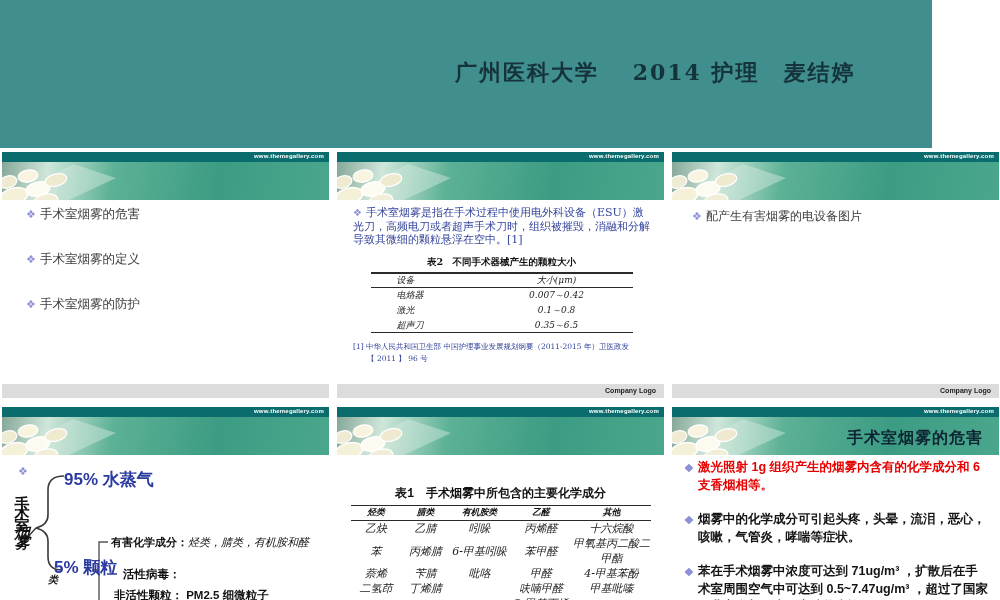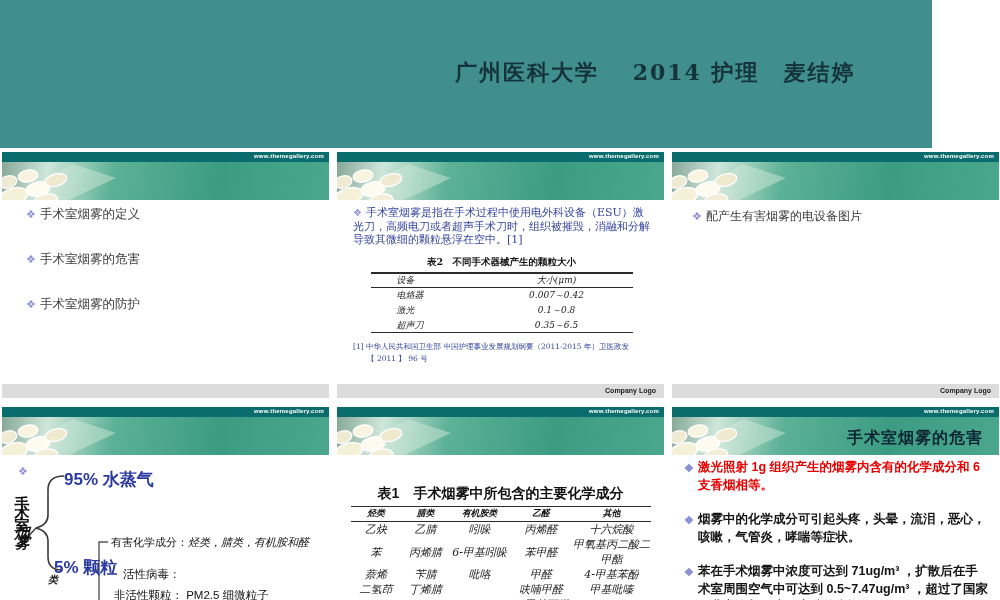--- a/index.html
+++ b/index.html
@@ -51,21 +51,21 @@
 
   
   .s4c { position:relative; height:184px; }
   .s4-mark { position:absolute; left:16px; top:10px; color:#8b8fd6; font-size:11px; }
   .s4-vert { position:absolute; left:10px; top:28px; writing-mode:vertical-rl; text-orientation:upright;
              font-size:15px; font-weight:bold; color:#111; letter-spacing:10px; height:150px; }
   .s4-vert .it { font-style:italic; }
   .s4-class { position:absolute; left:46px; top:118px; font-size:10px; font-style:italic; font-weight:bold; color:#222; }
   .s4-b { position:absolute; font-size:17px; font-weight:bold; color:#2b3aa0; white-space:nowrap; }
   .s4-sub { position:absolute; font-size:11px; color:#111; white-space:nowrap; }
-  .s4-sub b { font-weight:normal; }
+  .s4-sub b { font-weight:bold; }
   .s4-sub .val { font-style:italic; font-weight:normal; }
   .s4-svg { position:absolute; left:0; top:0; }
 
   
   .s5c { padding-top:30px; }
   .t1block { width:300px; margin:0 auto; }
   .t1 thead tr { border-top:1.5px solid #2a2a2a; border-bottom:1px solid #2a2a2a; }
   .t1 th { font-size:8.8px; font-weight:bold; color:#111; height:15px; text-align:center; }
   .t1 td { font-size:11px; color:#1c1c1c; height:13.5px; text-align:center; }
   .t1 .c0 { width:17%; } .t1 .c1 { width:16%; } .t1 .c2 { width:20%; } .t1 .c3 { width:21%; } .t1 .c4 { width:26%; }
@@ -96,22 +96,22 @@
         <ellipse cx="16" cy="36" rx="14" ry="8" fill="#f5f0d8" stroke="#ffffff" stroke-width="1.5" transform="rotate(-14 16 36)"></ellipse>
         <ellipse cx="40" cy="29" rx="12" ry="7" fill="#fdfbf0" stroke="#ffffff" stroke-width="1.5" transform="rotate(-12 40 29)"></ellipse>
         <ellipse cx="58" cy="20" rx="11" ry="6" fill="#eee9cf" stroke="#ffffff" stroke-width="1.2" transform="rotate(-14 58 20)"></ellipse>
         <ellipse cx="30" cy="16" rx="10" ry="6" fill="#f8f4e0" stroke="#ffffff" stroke-width="1.2" transform="rotate(-10 30 16)"></ellipse>
         <ellipse cx="10" cy="22" rx="9" ry="6" fill="#efead2" stroke="#ffffff" stroke-width="1.2" transform="rotate(-16 10 22)"></ellipse>
         <ellipse cx="48" cy="41" rx="12" ry="7" fill="#f2edd6" stroke="#ffffff" stroke-width="1.2" transform="rotate(-10 48 41)"></ellipse>
       </svg>
     </div>
     <div class="scontent">
       <div class="s1-list">
+        <div class="s1-item"><span class="mk">❖</span><span>手术室烟雾的危害</span></div>
         <div class="s1-item"><span class="mk">❖</span><span>手术室烟雾的定义</span></div>
-        <div class="s1-item"><span class="mk">❖</span><span>手术室烟雾的危害</span></div>
         <div class="s1-item"><span class="mk">❖</span><span>手术室烟雾的防护</span></div>
       </div>
     </div>
     <div class="sfoot"></div>
   </div>
 
   <div class="slide" style="left:337px; top:152px;">
     <div class="sbar">
       <span class="wm">www.themegallery.com</span>
     </div>
@@ -233,21 +233,21 @@
         <ellipse cx="16" cy="36" rx="14" ry="8" fill="#f5f0d8" stroke="#ffffff" stroke-width="1.5" transform="rotate(-14 16 36)"></ellipse>
         <ellipse cx="40" cy="29" rx="12" ry="7" fill="#fdfbf0" stroke="#ffffff" stroke-width="1.5" transform="rotate(-12 40 29)"></ellipse>
         <ellipse cx="58" cy="20" rx="11" ry="6" fill="#eee9cf" stroke="#ffffff" stroke-width="1.2" transform="rotate(-14 58 20)"></ellipse>
         <ellipse cx="30" cy="16" rx="10" ry="6" fill="#f8f4e0" stroke="#ffffff" stroke-width="1.2" transform="rotate(-10 30 16)"></ellipse>
         <ellipse cx="10" cy="22" rx="9" ry="6" fill="#efead2" stroke="#ffffff" stroke-width="1.2" transform="rotate(-16 10 22)"></ellipse>
         <ellipse cx="48" cy="41" rx="12" ry="7" fill="#f2edd6" stroke="#ffffff" stroke-width="1.2" transform="rotate(-10 48 41)"></ellipse>
       </svg>
     </div>
     <div class="scontent s5c">
       <div class="t1block">
-        <div class="t-title" style="font-size:14px;">表1　手术烟雾中所包含的主要化学成分</div>
+        <div class="t-title" style="font-size:12px;font-family:Liberation Mono, monospace;">表1　手术烟雾中所包含的主要化学成分</div>
         <table class="t1">
           <thead>
             <tr>
               <th class="c0">烃类</th>
               <th class="c1">腈类</th>
               <th class="c2">有机胺类</th>
               <th class="c3">乙醛</th>
               <th class="c4">其他</th>
             </tr>
           </thead>

